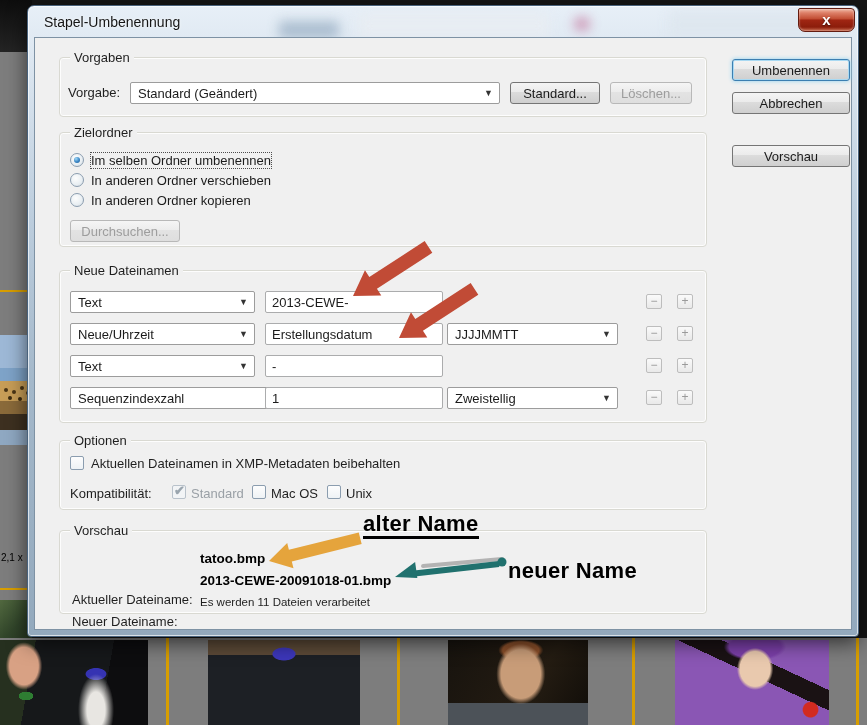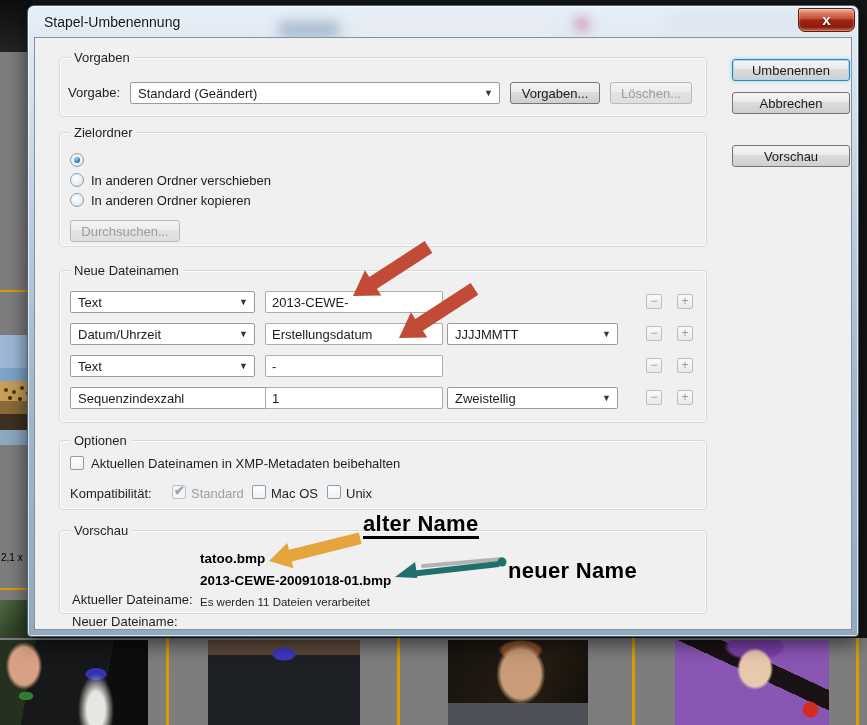--- a/index.html
+++ b/index.html
@@ -142,51 +142,52 @@
 
     <div class="client">
 
       <div class="groupbox" style="left:24px;top:19px;width:648px;height:60px">
         <span class="group-label">Vorgaben</span>
         <span class="field-label" style="left:8px;top:27px">Vorgabe:</span>
         <div class="combo" style="left:70px;top:24px;width:370px">
           <span class="combo-text">Standard (Geändert)</span>
           <span class="arrow">▼</span>
         </div>
-        <button class="btn" style="left:450px;top:24px;width:90px">Vorgaben...</button>
+        <button class="btn" style="left:450px;top:24px;width:90px">Standard...</button>
         <button class="btn disabled" style="left:550px;top:24px;width:82px">Löschen...</button>
       </div>
 
       <button class="btn default-btn" style="left:697px;top:21px;width:118px">Umbenennen</button>
       <button class="btn" style="left:697px;top:54px;width:118px">Abbrechen</button>
       <button class="btn" style="left:697px;top:107px;width:118px">Vorschau</button>
 
       <div class="groupbox" style="left:24px;top:94px;width:648px;height:115px">
         <span class="group-label">Zielordner</span>
         <div class="radio sel" style="left:10px;top:20px"></div>
+        <span class="radio-label focused" style="left:31px;top:20px">Im selben Ordner umbenennen</span>
         <div class="radio" style="left:10px;top:40px"></div>
         <span class="radio-label" style="left:31px;top:40px">In anderen Ordner verschieben</span>
         <div class="radio" style="left:10px;top:60px"></div>
         <span class="radio-label" style="left:31px;top:60px">In anderen Ordner kopieren</span>
         <button class="btn disabled" style="left:10px;top:87px;width:110px">Durchsuchen...</button>
       </div>
 
       <div class="groupbox" style="left:24px;top:232px;width:648px;height:153px">
         <span class="group-label">Neue Dateinamen</span>
 
         <div class="combo" style="left:10px;top:20px;width:185px">
           <span class="combo-text">Text</span>
           <span class="arrow">▼</span>
         </div>
         <input class="tinput" style="left: 205px; top: 20px; width: 178px;" value="2013-CEWE-">
         <div class="mini-btn" style="left:586px;top:23px">−</div>
         <div class="mini-btn" style="left:617px;top:23px">+</div>
 
         <div class="combo" style="left:10px;top:52px;width:185px">
-          <span class="combo-text">Datum/Uhrzeit</span>
+          <span class="combo-text">Neue/Uhrzeit</span>
           <span class="arrow">▼</span>
         </div>
         <input class="tinput" style="left: 205px; top: 52px; width: 178px;" value="Erstellungsdatum">
         <div class="combo" style="left:387px;top:52px;width:171px">
           <span class="combo-text">JJJJMMTT</span>
           <span class="arrow">▼</span>
         </div>
         <div class="mini-btn" style="left:586px;top:55px">−</div>
         <div class="mini-btn" style="left:617px;top:55px">+</div>
 

